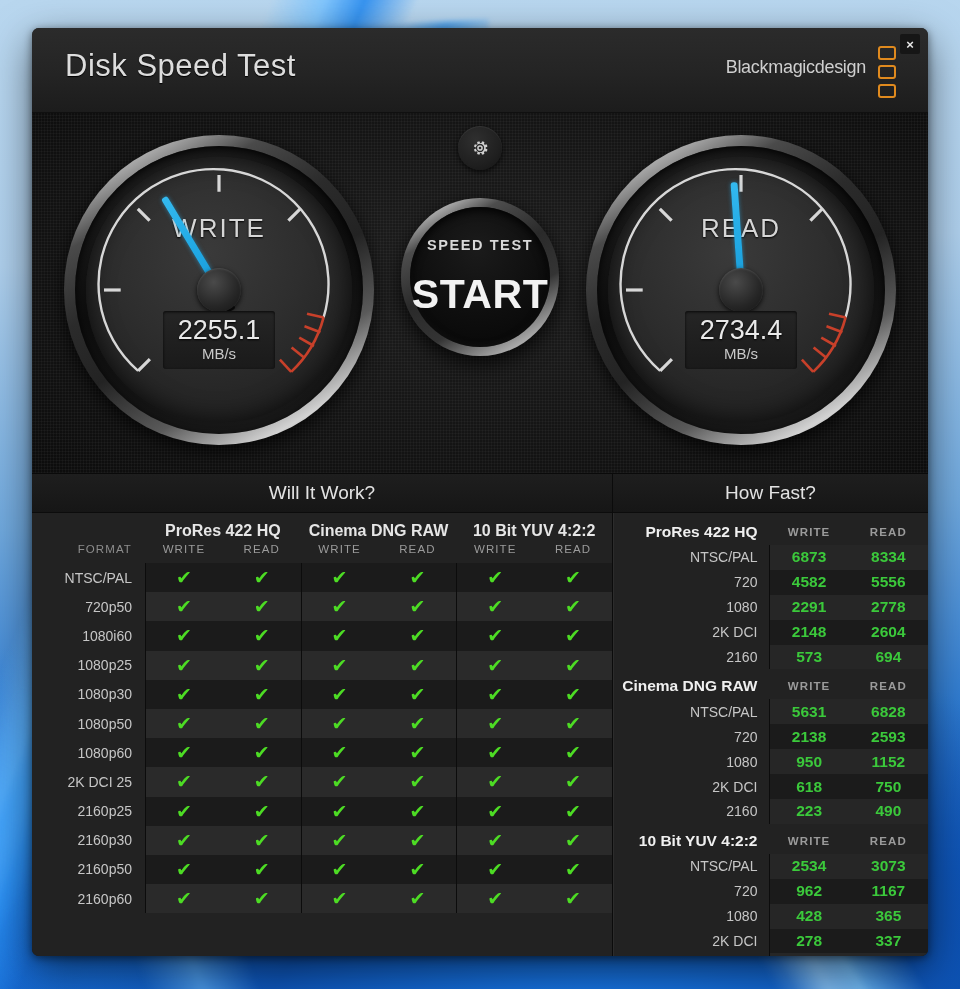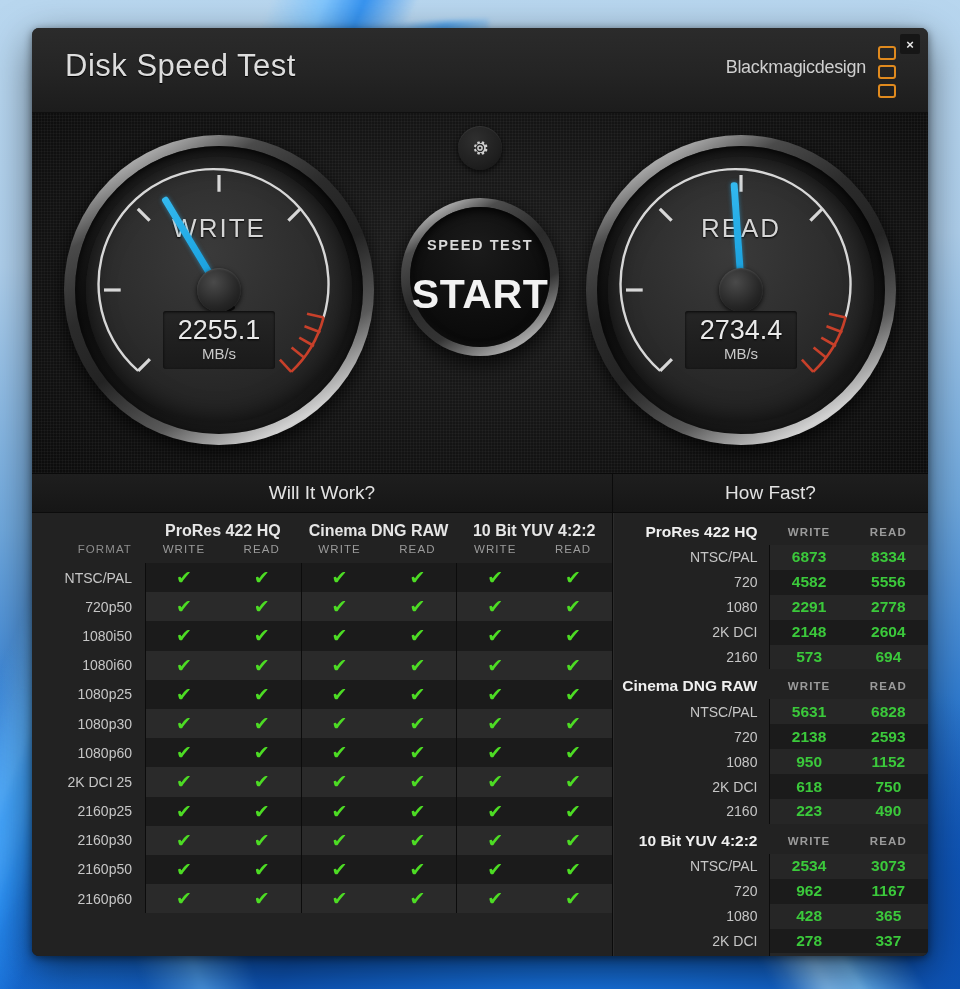--- a/index.html
+++ b/index.html
@@ -351,48 +351,48 @@
             <tr>
               <td class="fmt">720p50</td>
               <td class="chk sep">✔</td>
               <td class="chk">✔</td>
               <td class="chk sep">✔</td>
               <td class="chk">✔</td>
               <td class="chk sep">✔</td>
               <td class="chk">✔</td>
             </tr>
             <tr>
-              <td class="fmt">1080i50</td>
-              <td class="chk sep">✔</td>
-              <td class="chk">✔</td>
-              <td class="chk sep">✔</td>
-              <td class="chk">✔</td>
-              <td class="chk sep">✔</td>
-              <td class="chk">✔</td>
-            </tr>
-            <tr>
               <td class="fmt">1080i60</td>
               <td class="chk sep">✔</td>
               <td class="chk">✔</td>
               <td class="chk sep">✔</td>
               <td class="chk">✔</td>
               <td class="chk sep">✔</td>
               <td class="chk">✔</td>
             </tr>
             <tr>
               <td class="fmt">1080p25</td>
               <td class="chk sep">✔</td>
               <td class="chk">✔</td>
               <td class="chk sep">✔</td>
               <td class="chk">✔</td>
               <td class="chk sep">✔</td>
               <td class="chk">✔</td>
             </tr>
             <tr>
               <td class="fmt">1080p30</td>
+              <td class="chk sep">✔</td>
+              <td class="chk">✔</td>
+              <td class="chk sep">✔</td>
+              <td class="chk">✔</td>
+              <td class="chk sep">✔</td>
+              <td class="chk">✔</td>
+            </tr>
+            <tr>
+              <td class="fmt">1080p50</td>
               <td class="chk sep">✔</td>
               <td class="chk">✔</td>
               <td class="chk sep">✔</td>
               <td class="chk">✔</td>
               <td class="chk sep">✔</td>
               <td class="chk">✔</td>
             </tr>
             <tr>
               <td class="fmt">1080p60</td>
               <td class="chk sep">✔</td>

